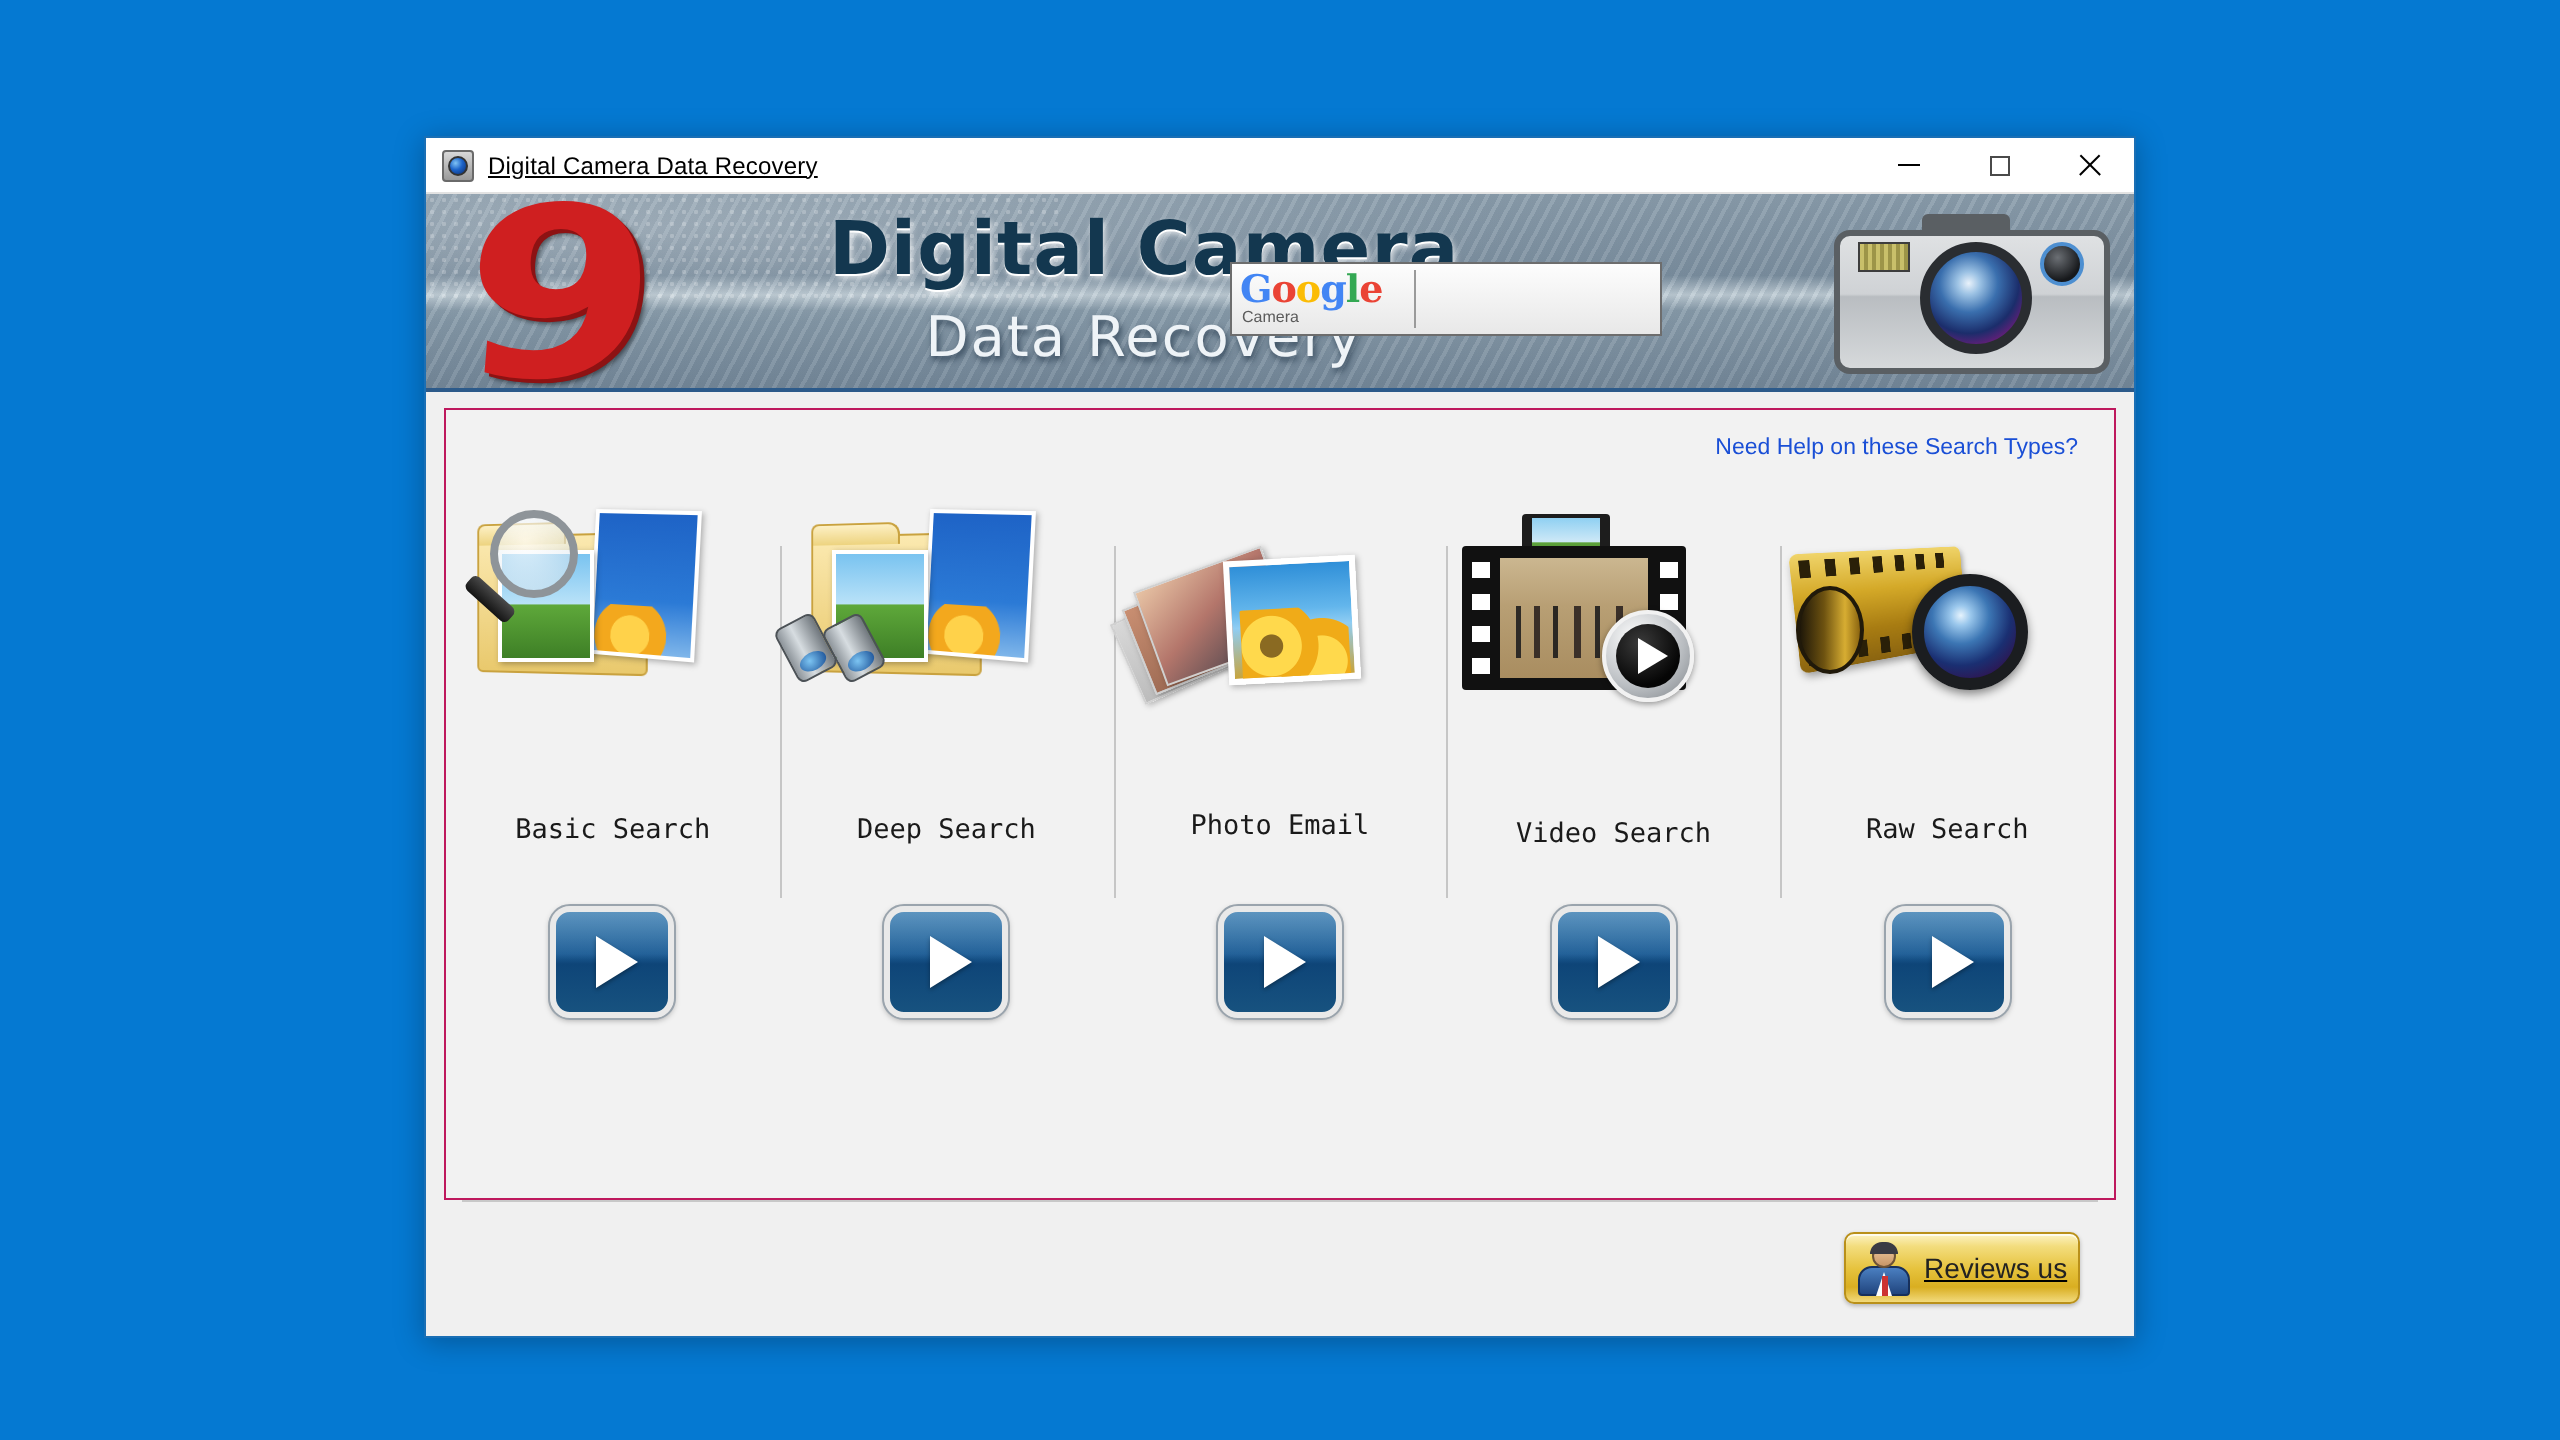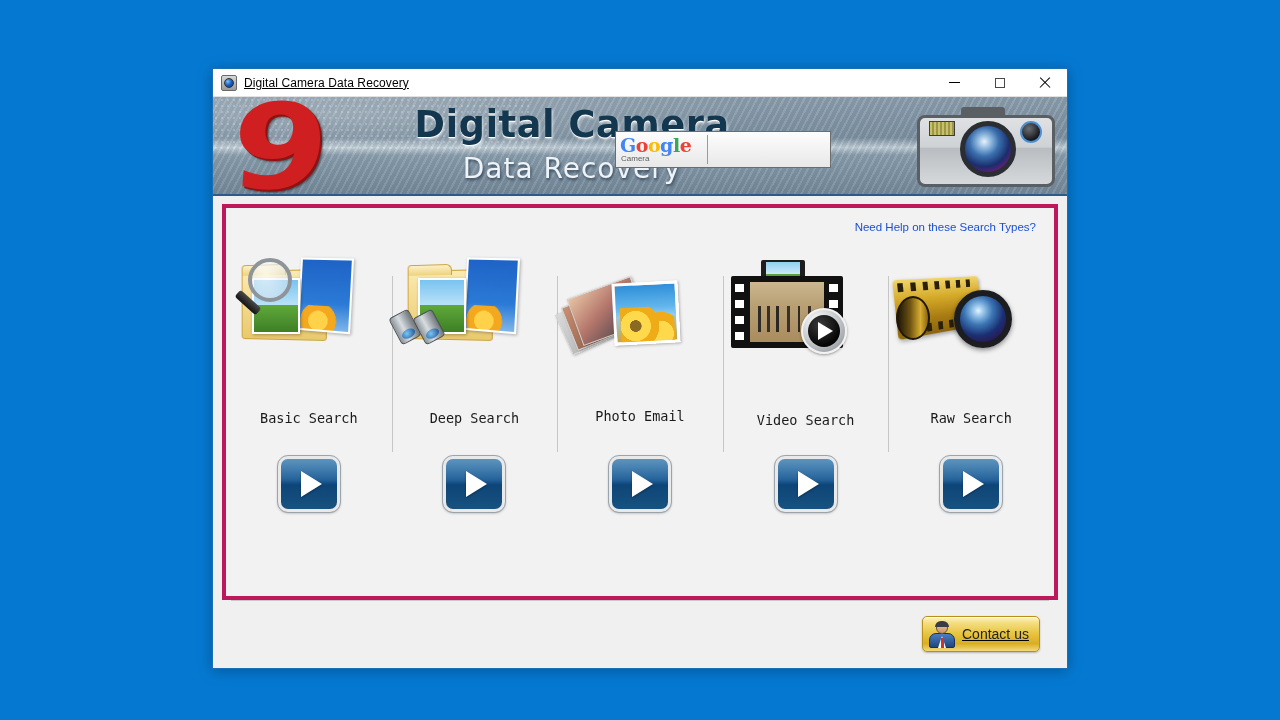--- a/index.html
+++ b/index.html
@@ -146,21 +146,21 @@
   }
   #cam-sensor {
     position: absolute; right: 13px; top: 14px; width: 22px; height: 22px;
     border-radius: 50%; background: radial-gradient(circle at 38% 32%, #6b6f74, #16181b 70%);
     border: 2px solid #4d8fd1;
   }
 
   
   #content { flex: 1; padding: 8px 9px 0 9px; display: flex; flex-direction: column; background: #f0f0f0; }
   #panel {
-    flex: 1; background: #f2f2f2; border: 4px solid #be185d;
+    flex: 1; background: #f2f2f2; border: 1px solid #be185d;
     position: relative; overflow: hidden;
   }
   #help-link {
     position: absolute; right: 18px; top: 13px;
     font-size: 11.5px; color: #1a4fd6; cursor: pointer;
   }
 
   #search-row {
     position: absolute; left: 0; top: 42px; width: 100%;
     display: flex;
@@ -583,19 +583,19 @@
       <div id="footer">
 
         <div id="contact-btn">
           <span id="cb-avatar">
             <span class="torso"></span>
               <span class="shirt"></span>
               <span class="tie"></span>
             <span class="head"></span>
               <span class="hair"></span>
           </span>
-          <span id="cb-label">Contact us</span>
+          <span id="cb-label">Reviews us</span>
         </div>
       </div>
 
     </div>
   </div>
 </div>
 
 </body></html>

